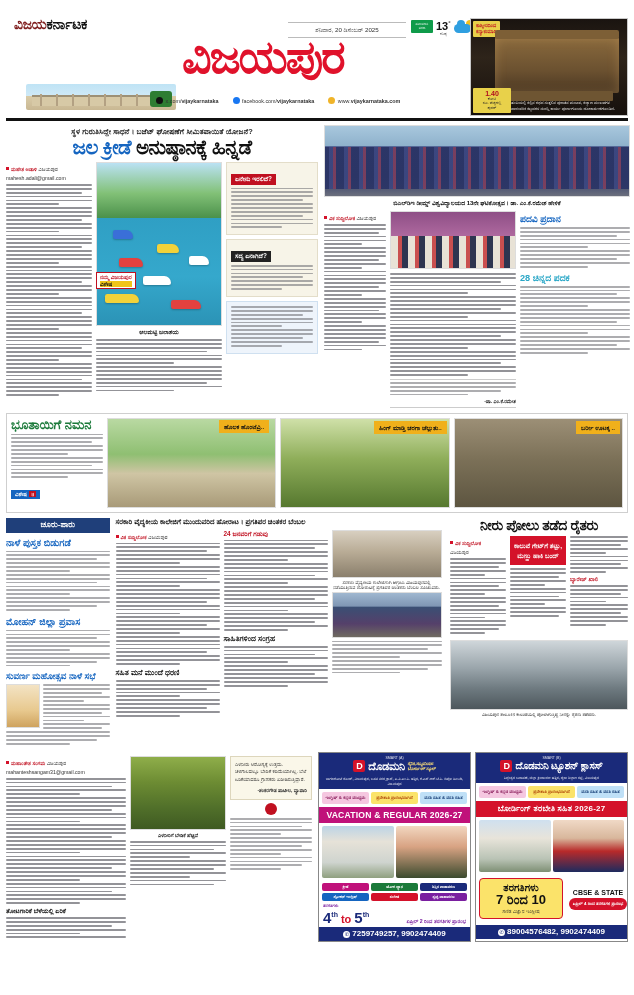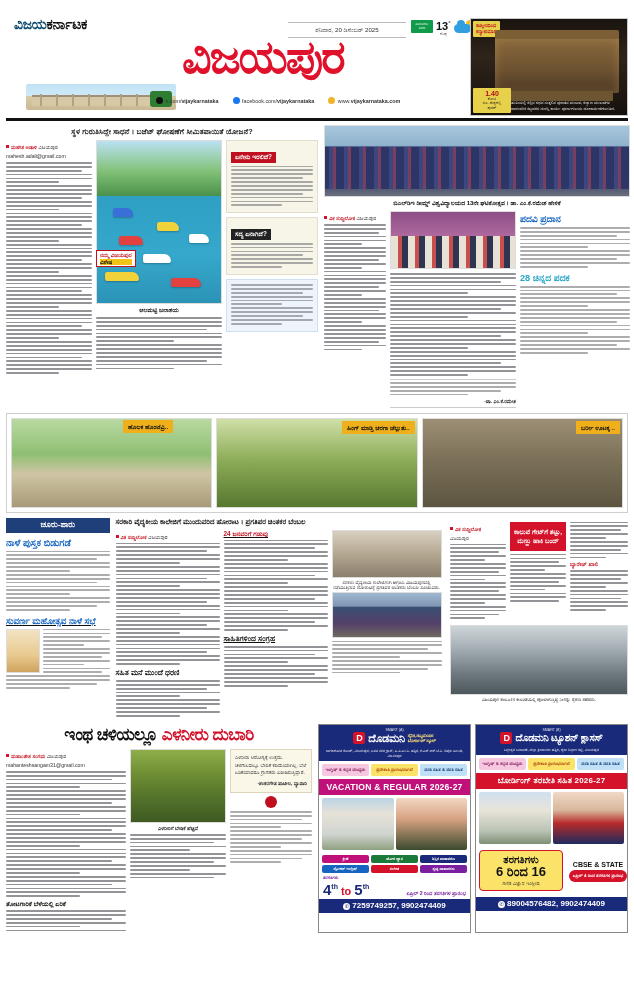--- a/index.html
+++ b/index.html
@@ -15,21 +15,21 @@
   .lines{display:block;}
   .lines i{display:block;height:2px;background:#6a6a70;opacity:.72;margin-bottom:2.6px;border-radius:1px;}
   .lines i.s{width:62%;}
   .lines i.m{width:88%;}
   .lines.tight i{margin-bottom:2.1px;height:1.8px;}
   .lines.light i{opacity:.55;}
 
   
   .masthead{position:relative;height:118px;border-bottom:none;}
   .vk-logo{position:absolute;left:8px;top:16px;font-size:14px;font-weight:bold;letter-spacing:-.3px;}
-  .vk-logo .red{color:#0c4a6e;}
+  .vk-logo .red{color:#7f1d1d;}
   .vk-logo .blk{color:#111;}
   .dateline{position:absolute;left:282px;top:22px;width:118px;text-align:center;font-size:6.2px;color:#333;
             border-top:1px solid #bbb;border-bottom:1px solid #bbb;padding:3px 0 3px;}
   .wx{position:absolute;left:405px;top:20px;display:flex;align-items:flex-start;gap:3px;}
   .wx .badge{width:22px;height:13px;background:#0f9b4a;border-radius:1px;display:flex;align-items:center;justify-content:center;
              color:#fff;font-size:3.6px;text-align:center;line-height:1.05;padding:1px;box-sizing:border-box;}
   .wx .t{font-size:11px;font-weight:bold;line-height:1;}
   .wx .t sup{font-size:6px;}
   .wx .t small{display:block;font-size:4px;font-weight:normal;color:#444;text-align:center;}
   .wx .ic{width:20px;height:15px;position:relative;}
@@ -240,20 +240,24 @@
       <div class="cap">ಹಂಪಿಯಲ್ಲಿ ಕಲ್ಲಿನ ರಥದ ಸುತ್ತಲಿನ ಪುರಾತನ ಮಂಟಪ, ಕಲ್ಯಾಣ ಮಂಟಪಗಳ ಪಾರಂಪರಿಕ ಕಟ್ಟಡಗಳ ದುರಸ್ತಿ ಕಾರ್ಯ ಪೂರ್ಣಗೊಂಡು ಲೋಕಾರ್ಪಣೆಗೊಂಡಿದೆ.</div>
     </div>
   </div>
 
   <div class="topbar-rule"></div>
 
   <div class="secA">
 
     <div class="colA" style="position:relative;">
       <div class="kicker">ಸ್ಥಳ ಗುರುತಿಸಿದ್ದೇ ಸಾಧನೆ । ಬಜೆಟ್ ಘೋಷಣೆಗೆ ಸೀಮಿತವಾಯಿತೆ ಯೋಜನೆ?</div>
+      <div class="hl-blue">
+        <span>ಜಲ ಕ್ರೀಡೆ</span>
+        <span class="dk">ಅನುಷ್ಠಾನಕ್ಕೆ ಹಿನ್ನಡೆ</span>
+      </div>
 
       <div style="display:flex;gap:4px;margin-top:4px;">
         <div style="width:86px;">
           <div class="byline">
             <span class="dot"></span><b>ಮಹೇಶ ಅಡಾಳಿ</b>
             <span>ವಿಜಯಪುರ</span>
           </div>
           <div class="mailid">mahesh.adali@gmail.com</div>
           <div class="lines tight">
             <i></i>
@@ -517,20 +521,40 @@
               <i class="m"></i>
               <i></i>
               <i class="s"></i>
           </div>
         </div>
       </div>
     </div>
   </div>
 
   <div class="secB">
+    <div style="width:92px;">
+      <div class="bhoo-title">ಭೂತಾಯಿಗೆ ನಮನ</div>
+      <div class="lines tight light">
+        <i></i>
+          <i></i>
+          <i class="m"></i>
+          <i></i>
+          <i></i>
+          <i class="s"></i>
+          <i></i>
+          <i></i>
+          <i class="m"></i>
+          <i></i>
+          <i></i>
+          <i class="s"></i>
+      </div>
+      <div style="margin-top:4px;">
+        <span class="vishesh"><span>ವಿಶೇಷ</span><em>॥</em></span>
+      </div>
+    </div>
     <div style="flex:1;position:relative;">
       <div class="photo ph-road" style="height:90px;"></div>
       <div class="yellowtag" style="right:auto;left:112px;top:2px;">ಹೊಲಕ ಹೊಂಟೆವ್ರಿ..</div>
     </div>
     <div style="flex:1;position:relative;">
       <div class="photo ph-field" style="height:90px;"></div>
       <div class="yellowtag">ಹಿಂಗ್ ಮಾಡ್ತಿ ಚರಗಾ ಚೆಲ್ಲುತು..</div>
     </div>
     <div style="flex:1;position:relative;">
       <div class="photo ph-rock" style="height:90px;"></div>
@@ -556,21 +580,36 @@
             <i class="m"></i>
             <i></i>
             <i></i>
             <i class="s"></i>
             <i></i>
             <i></i>
             <i class="m"></i>
             <i class="s"></i>
         </div>
       </div>
-      <div style="margin-top:5px;text-decoration:underline;">
+      <div style="margin-top:5px;">
+        <div class="leadsub">ಮೋಹನ್ ಜಿಲ್ಲಾ ಪ್ರವಾಸ</div>
+        <div class="lines tight light">
+          <i></i>
+            <i></i>
+            <i class="m"></i>
+            <i></i>
+            <i></i>
+            <i class="s"></i>
+            <i></i>
+            <i></i>
+            <i class="m"></i>
+            <i class="s"></i>
+        </div>
+      </div>
+      <div style="margin-top:5px;">
         <div class="leadsub" style="font-size:8.8px;">ಸುವರ್ಣ ಮಹೋತ್ಸವ ನಾಳೆ ಸಭೆ</div>
         <div style="display:flex;gap:3px;margin-top:2px;">
           <div class="photo ph-god" style="width:34px;height:44px;"></div>
           <div class="lines tight light" style="flex:1;">
             <i></i>
               <i></i>
               <i class="m"></i>
               <i></i>
               <i class="s"></i>
               <i></i>
@@ -640,21 +679,21 @@
               <i class="m"></i>
               <i></i>
               <i class="s"></i>
               <i></i>
               <i></i>
               <i class="m"></i>
               <i></i>
               <i class="s"></i>
           </div>
         </div>
-        <div style="width:104px;text-decoration:underline;">
+        <div style="width:104px;">
           <div style="font-size:6.4px;font-weight:bold;color:#c01020;">24 ಜನವರಿಗೆ ಗಡುವು</div>
           <div class="lines tight" style="margin-top:2px;">
             <i></i>
               <i></i>
               <i class="m"></i>
               <i></i>
               <i></i>
               <i class="s"></i>
               <i></i>
               <i></i>
@@ -703,20 +742,21 @@
               <i></i>
               <i></i>
               <i class="m"></i>
               <i class="s"></i>
           </div>
         </div>
       </div>
     </div>
 
     <div style="width:178px;">
+      <div class="hl-right">ನೀರು ಪೋಲು ತಡೆದ ರೈತರು</div>
       <div style="display:flex;gap:4px;margin-top:4px;">
         <div style="width:56px;">
           <div class="byline">
             <span class="dot"></span><b>ವಿಕ ಸುದ್ದಿಲೋಕ</b>
           </div>
           <div style="font-size:5px;">ವಿಜಯಪುರ</div>
           <div class="lines tight" style="margin-top:2px;">
             <i></i>
               <i></i>
               <i class="m"></i>
@@ -787,24 +827,20 @@
         </div>
       </div>
       <div class="photo ph-tap" style="height:70px;margin-top:4px;"></div>
       <div style="font-size:4.6px;text-align:center;margin-top:2px;">ವಿಜಯಪುರ ತಾಲೂಕಿನ ಕಾಲುವೆಯಲ್ಲಿ ಪೋಲಾಗುತ್ತಿದ್ದ ನೀರನ್ನು ರೈತರು ತಡೆದರು.</div>
     </div>
   </div>
 
   <div class="secD">
 
     <div style="width:310px;">
-      <div style="text-align:center;margin-top:1px;">
-        <span style="font-size:17px;font-weight:bold;color:#111;letter-spacing:-.6px;">ಇಂಥ ಚಳಿಯಲ್ಲೂ</span>
-        <span style="font-size:17px;font-weight:bold;color:#d4122a;letter-spacing:-.6px;">ಎಳನೀರು ದುಬಾರಿ</span>
-      </div>
 
       <div style="display:flex;gap:4px;margin-top:4px;">
         <div style="width:120px;">
           <div class="byline">
             <span class="dot"></span><b>ಮಹಾಂತೇಶ ಸಂಗಮ</b>
             <span>ವಿಜಯಪುರ</span>
           </div>
           <div class="mailid">mahanteshsangam31@gmail.com</div>
           <div class="lines tight">
             <i></i>
@@ -957,21 +993,21 @@
           <span class="chip c-blu">ವಸತಿ ಸಹಿತ &amp; ವಸತಿ ರಹಿತ</span>
         </div>
         <div class="banner v2">ಬೋರ್ಡಿಂಗ್ ತರಬೇತಿ ಸಹಿತ 2026-27</div>
         <div class="pics">
           <div class="pic p-bld2"></div>
           <div class="pic p-stud"></div>
         </div>
         <div style="display:flex;gap:3px;align-items:center;">
           <div class="classes" style="flex:1;">
             <div class="t1">ತರಗತಿಗಳು</div>
-            <div class="t2">6 ರಿಂದ 16</div>
+            <div class="t2">7 ರಿಂದ 10</div>
             <div class="t3">ಗಣಿತ   ವಿಜ್ಞಾನ   ಇಂಗ್ಲೀಷ</div>
           </div>
           <div style="width:58px;">
             <div class="cbse">CBSE &amp; STATE</div>
             <div style="background:#d4122a;color:#fff;font-size:4.4px;font-weight:bold;text-align:center;padding:3px 2px;border-radius:10px;line-height:1.35;">ಏಪ್ರಿಲ್ 4 ರಿಂದ ತರಗತಿಗಳ ಪ್ರಾರಂಭ</div>
           </div>
         </div>
         <div class="phone" style="margin-top:3px;"><span class="ic">✆</span><span>89004576482, 9902474409</span></div>
       </div>
     </div>

